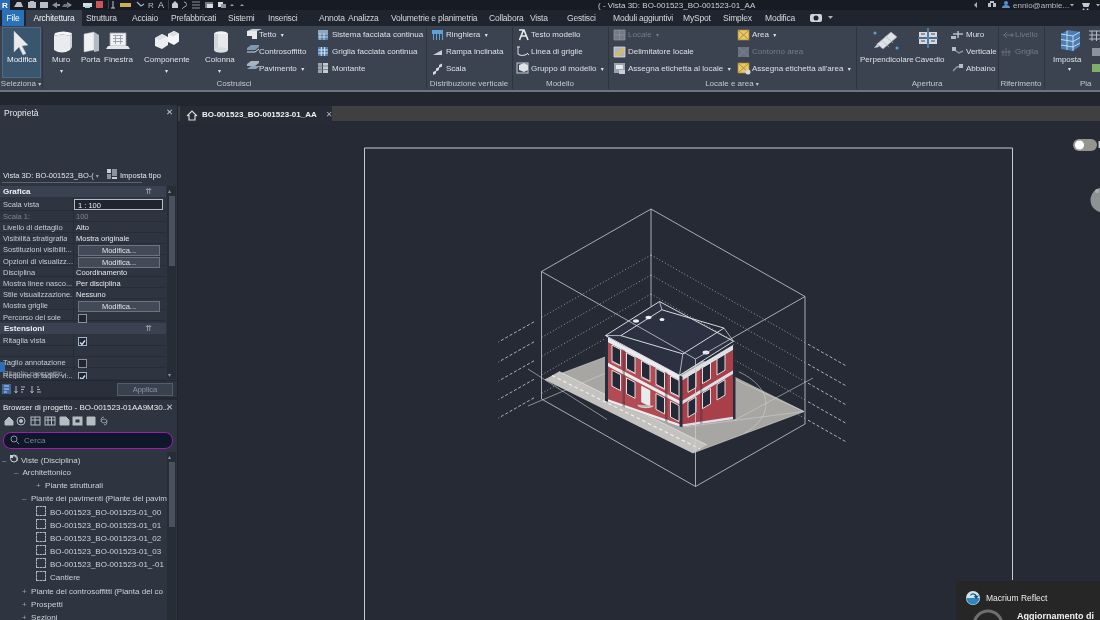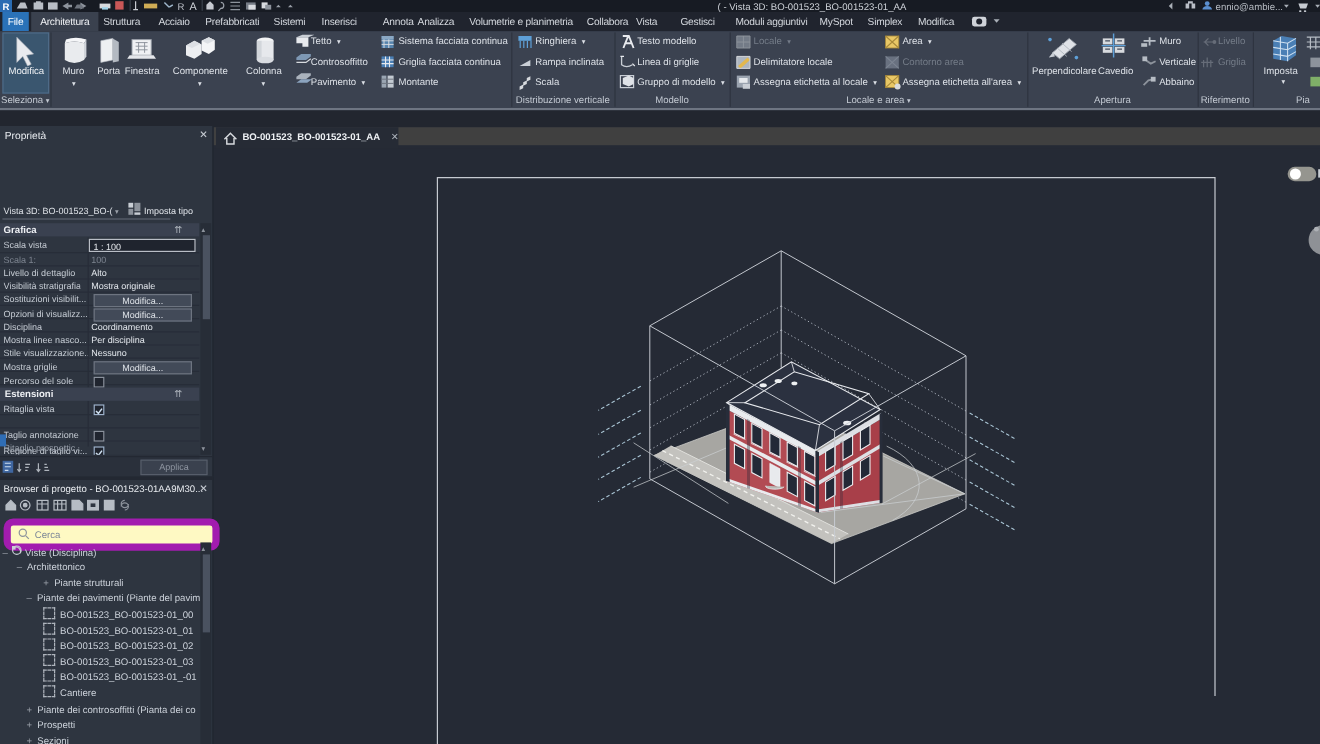--- a/index.html
+++ b/index.html
@@ -257,20 +257,21 @@
     <div class="rtxt" style="left:966px;top:21px">Verticale</div>
     <div class="rtxt" style="left:966px;top:38px">Abbaino</div>
     <div class="rtxt rgray" style="left:1015px;top:4px">Livello</div>
     <div class="rtxt rgray" style="left:1015px;top:21px">Griglia</div>
     <div class="rtxt" style="left:1053px;top:29px">Imposta</div>
     <div class="rtxt" style="left:1068px;top:38px;font-size:6px">▾</div>
     <div class="rtxt" style="left:60px;top:40px;font-size:6px">▾</div>
     <div class="rtxt" style="left:165px;top:40px;font-size:6px">▾</div>
     <div class="rtxt" style="left:218px;top:40px;font-size:6px">▾</div>
     <div class="rlabel" style="left:0px;width:42px;">Seleziona <span style="font-size:6px">▾</span></div>
+    <div class="rlabel" style="left:42px;width:384px;">Costruisci</div>
     <div class="rlabel" style="left:426px;width:86px;">Distribuzione verticale</div>
     <div class="rlabel" style="left:512px;width:96px;">Modello</div>
     <div class="rlabel" style="left:608px;width:248px;">Locale e area <span style="font-size:6px">▾</span></div>
     <div class="rlabel" style="left:856px;width:142px;">Apertura</div>
     <div class="rlabel" style="left:998px;width:46px;">Riferimento</div>
     <div class="rlabel" style="left:1080px;width:40px;text-align:left;">Pia</div>
   </div>
   <div class="abs" id="ribbonedge"></div>
   <div class="abs" style="left:0;top:92px;width:1100px;height:14px;background:#22262f"></div>
   <div class="abs" id="canvaswrap" style="left:177px;top:124px;width:923px;height:496px;">
@@ -480,21 +481,21 @@
           <path d="M28 5 h9 M32 2 v8"></path>
         <rect x="42" y="2" width="10" height="8"></rect>
           <path d="M42 5 h10 M45 2 v8 M48.5 2 v8"></path>
         <path d="M57 2 h6 l3 3 v5 h-9 z" fill="#b6bcc4"></path>
         <rect x="70" y="2" width="9" height="8" fill="#b6bcc4"></rect>
           <rect x="72" y="4" width="5" height="4" fill="#2e3540"></rect>
         <path d="M84 2 h8 v8 h-8 z M84 5 h8" fill="#b6bcc4"></path>
         <path d="M98 7 a3 3 0 1 1 3 3 M104 5 a3 3 0 1 1 -3 -3" stroke="#8d939c"></path>
       </g>
     </svg>
-    <div style="position:absolute;left:3px;top:35px;width:168px;height:15px;background:#fef9c3;border:6px solid #a21caf;border-radius:8px;">
+    <div style="position:absolute;left:3px;top:35px;width:168px;height:15px;background:#0f172a;border:1px solid #a21caf;border-radius:8px;">
       <svg width="10" height="10" style="position:absolute;left:6px;top:2px">
           <circle cx="4" cy="4" r="3" stroke="#8d939c" fill="none"></circle>
           <path d="M6.5 6.5 l2.5 2.5" stroke="#8d939c"></path>
         </svg>
       <span style="position:absolute;left:20px;top:3px;font-size:8px;color:#7b8697">Cerca</span>
     </div>
     <div class="treerow" style="left:2px;top:57px;"><span style="color:#9aa0a9">–</span>&nbsp;<svg width="10" height="9">
           <circle cx="5" cy="4.5" r="3.5" stroke="#c9ced5" fill="none"></circle>
           <path d="M3 2 a4 4 0 0 1 5 5" stroke="#c9ced5" fill="none"></path>
           <rect x="1" y="1" width="3" height="3" fill="#c9ced5"></rect>
@@ -510,13 +511,23 @@
     <div class="treerow" style="left:36px;top:174px;"><span class="ticon"></span>Cantiere</div>
     <div class="treerow" style="left:22px;top:189px;"><span style="color:#9aa0a9">+</span>&nbsp; Piante dei controsoffitti (Pianta dei co</div>
     <div class="treerow" style="left:22px;top:202px;"><span style="color:#9aa0a9">+</span>&nbsp; Prospetti</div>
     <div class="treerow" style="left:22px;top:215px;"><span style="color:#9aa0a9">+</span>&nbsp; Sezioni</div>
     <div style="position:absolute;left:167px;top:55px;width:9px;height:168px;background:#272d37">
       <div style="position:absolute;left:1px;top:1px;color:#8d939c;font-size:6px">▴</div>
       <div style="position:absolute;left:1.5px;top:10px;width:6px;height:65px;background:#4a5260"></div>
     </div>
   </div>
   <div class="abs" style="left:0;top:362px;width:5px;height:10px;background:#2f6db5"></div>
+  <div class="abs" id="macrium">
+    <svg width="144" height="39">
+      <circle cx="17" cy="17" r="7" fill="#cfe6f2"></circle>
+      <path d="M10.5 17 a6.5 6.5 0 0 0 13 0 z" fill="#2e86c1"></path>
+      <path d="M14 14 a4 4 0 0 1 7 1 l2 -1 l-2.5 4 l-3 -2.5 l1.8 -0.3 a2.5 2.5 0 0 0 -4.5 -0.5 z" fill="#1b4f72"></path>
+      <circle cx="32" cy="44" r="14" fill="none" stroke="#6e6e6e" stroke-width="3"></circle>
+      <text x="30" y="20" font-size="8.5" fill="#e9e9e9">Macrium Reflect</text>
+      <text x="61" y="38" font-size="9" font-weight="bold" fill="#f2f2f2">Aggiornamento di</text>
+    </svg>
+  </div>
 </div>
 
 </body></html>

